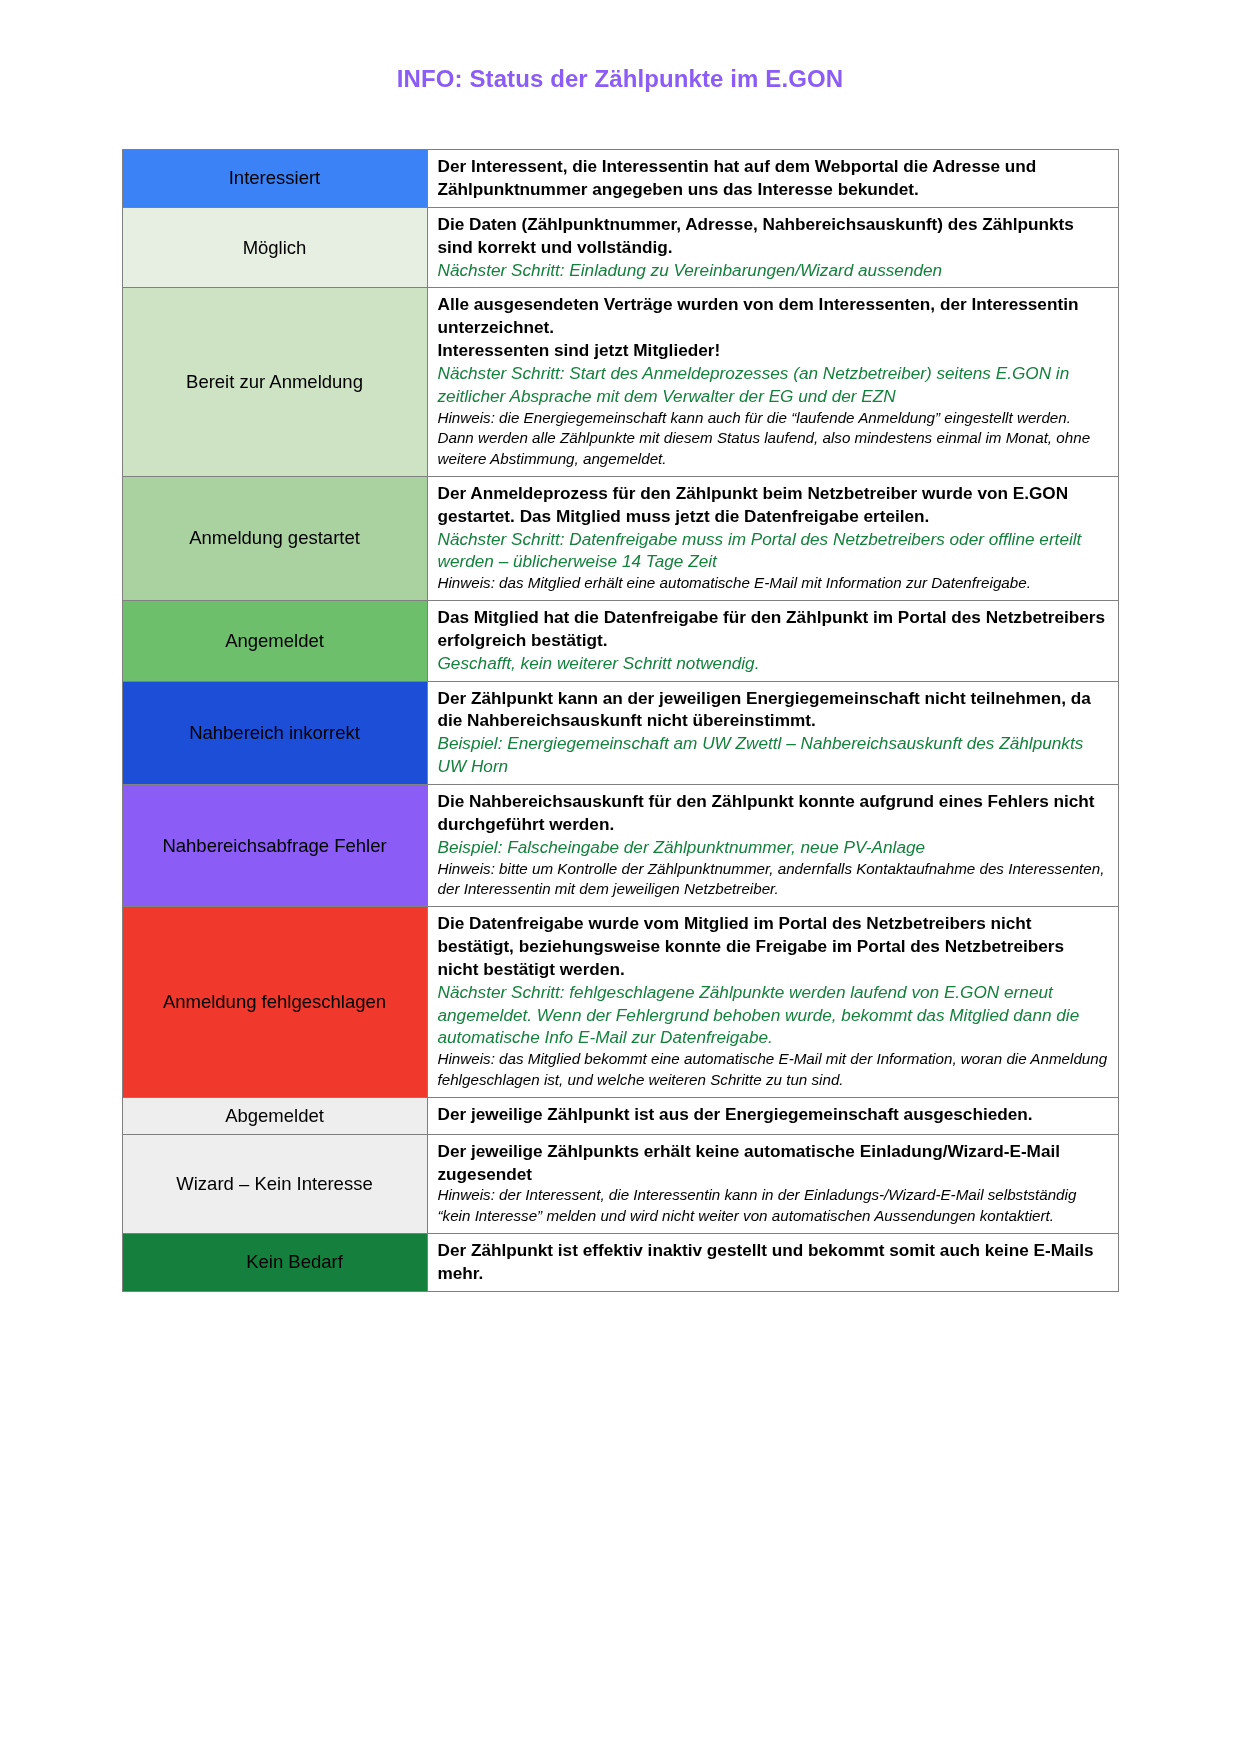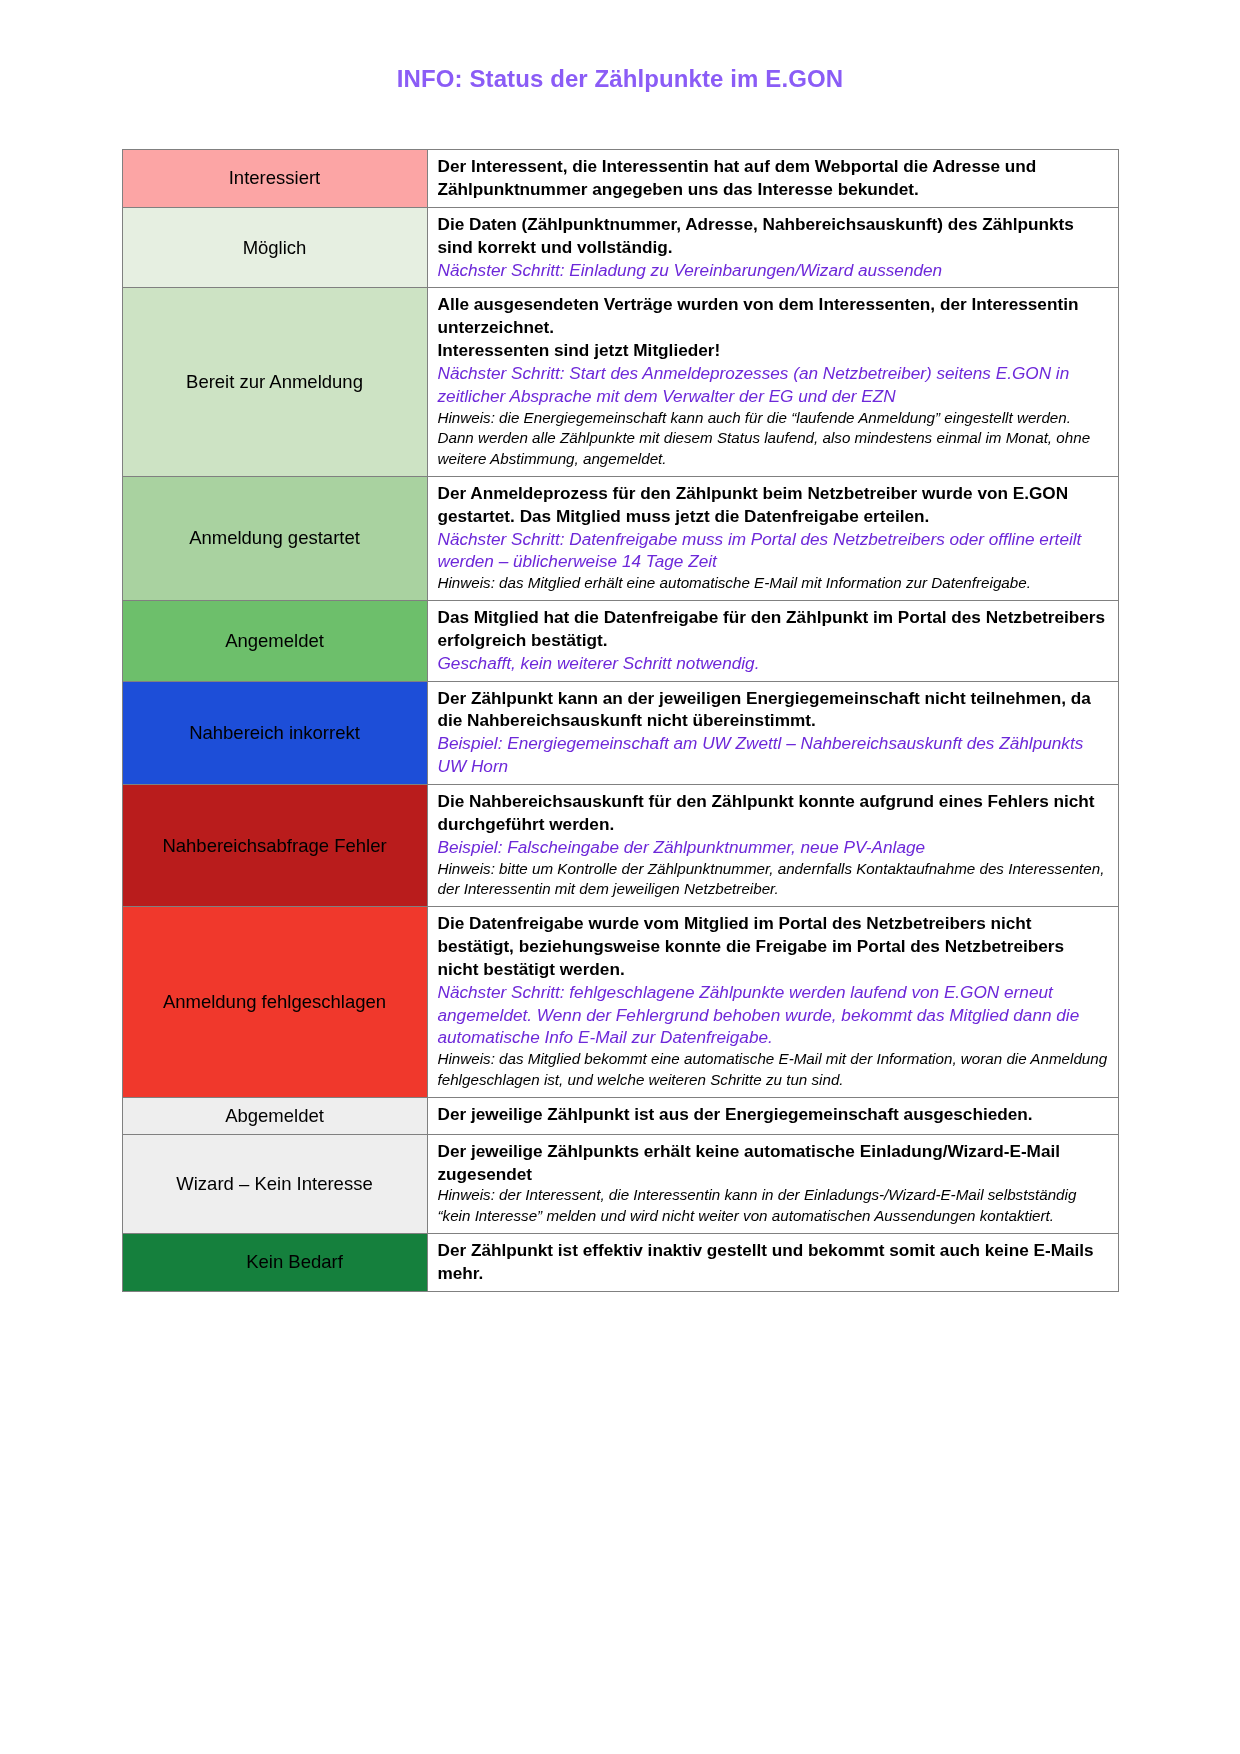--- a/index.html
+++ b/index.html
@@ -62,40 +62,40 @@
     font-size: 17.2px;
     font-weight: bold;
     line-height: 1.33;
     color: #000;
   }
   .line-next {
     font-size: 17.2px;
     font-style: italic;
     font-weight: normal;
     line-height: 1.33;
-    color: #6d28d9;
+    color: #15803d;
   }
   .line-hint {
     font-size: 15.2px;
     font-style: italic;
     font-weight: normal;
     line-height: 1.36;
     color: #000;
   }
 </style>
 </head>
 <body>
 
 <div class="page">
   <h1 class="doc-title">INFO: Status der Zählpunkte im E.GON</h1>
 
   <table class="status-table">
     <tbody>
         <tr>
-          <td class="status-cell" style="background: #fca5a5;">Interessiert</td>
+          <td class="status-cell" style="background: #3b82f6;">Interessiert</td>
           <td class="desc-cell">
             <div class="line-main">Der Interessent, die Interessentin hat auf dem Webportal die Adresse und Zählpunktnummer angegeben uns das Interesse bekundet.</div>
           </td>
         </tr>
         <tr>
           <td class="status-cell" style="background: rgb(230, 239, 225);">Möglich</td>
           <td class="desc-cell">
             <div class="line-main">Die Daten (Zählpunktnummer, Adresse, Nahbereichsauskunft) des Zählpunkts sind korrekt und vollständig.</div>
             <div class="line-next">Nächster Schritt: Einladung zu Vereinbarungen/Wizard aussenden</div>
           </td>
@@ -125,21 +125,21 @@
           </td>
         </tr>
         <tr>
           <td class="status-cell" style="background: #1d4ed8;">Nahbereich inkorrekt</td>
           <td class="desc-cell">
             <div class="line-main">Der Zählpunkt kann an der jeweiligen Energiegemeinschaft nicht teilnehmen, da die Nahbereichsauskunft nicht übereinstimmt.</div>
             <div class="line-next">Beispiel: Energiegemeinschaft am UW Zwettl – Nahbereichsauskunft des Zählpunkts UW Horn</div>
           </td>
         </tr>
         <tr>
-          <td class="status-cell" style="background: #b91c1c;">Nahbereichsabfrage Fehler</td>
+          <td class="status-cell" style="background: #8b5cf6;">Nahbereichsabfrage Fehler</td>
           <td class="desc-cell">
             <div class="line-main">Die Nahbereichsauskunft für den Zählpunkt konnte aufgrund eines Fehlers nicht durchgeführt werden.</div>
             <div class="line-next">Beispiel: Falscheingabe der Zählpunktnummer, neue PV-Anlage</div>
             <div class="line-hint">Hinweis: bitte um Kontrolle der Zählpunktnummer, andernfalls Kontaktaufnahme des Interessenten, der Interessentin mit dem jeweiligen Netzbetreiber.</div>
           </td>
         </tr>
         <tr>
           <td class="status-cell" style="background: rgb(240, 56, 44);">Anmeldung fehlgeschlagen</td>
           <td class="desc-cell">
             <div class="line-main">Die Datenfreigabe wurde vom Mitglied im Portal des Netzbetreibers nicht bestätigt, beziehungsweise konnte die Freigabe im Portal des Netzbetreibers nicht bestätigt werden.</div>

